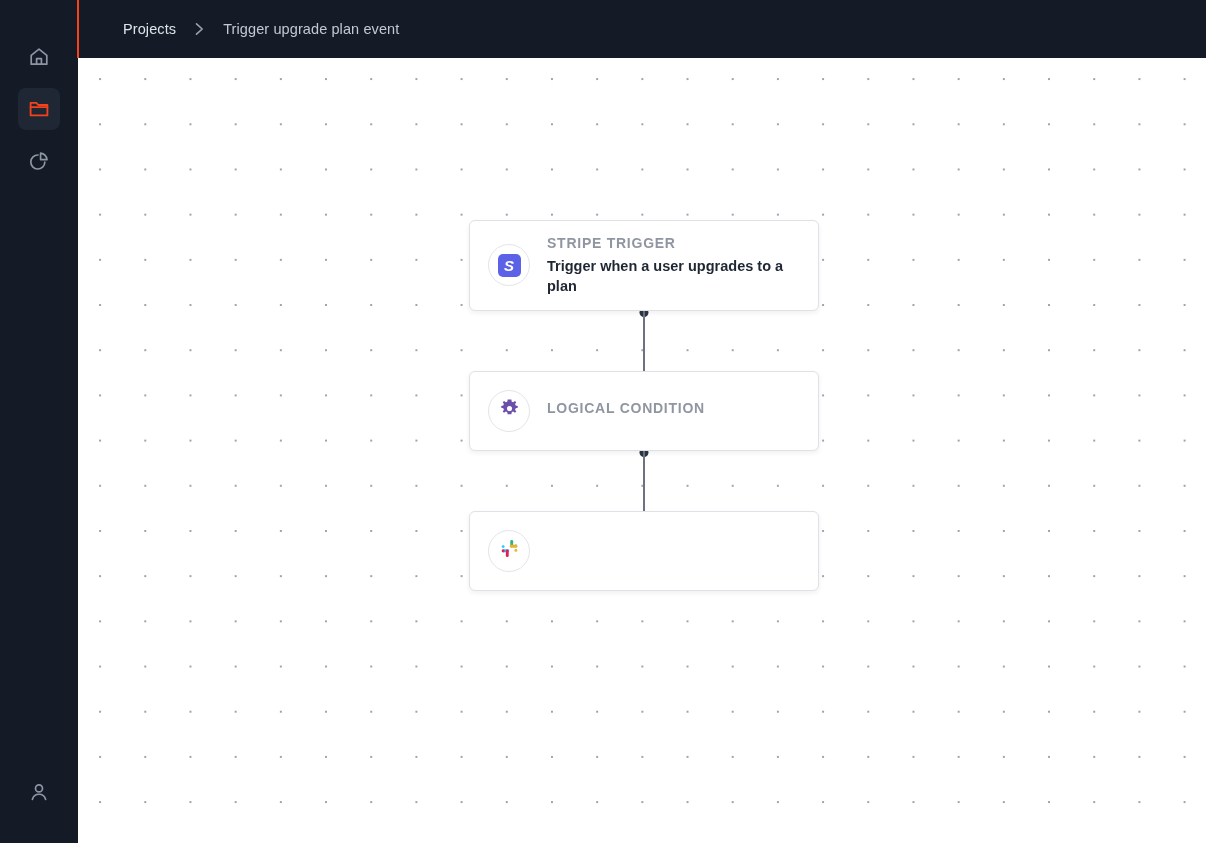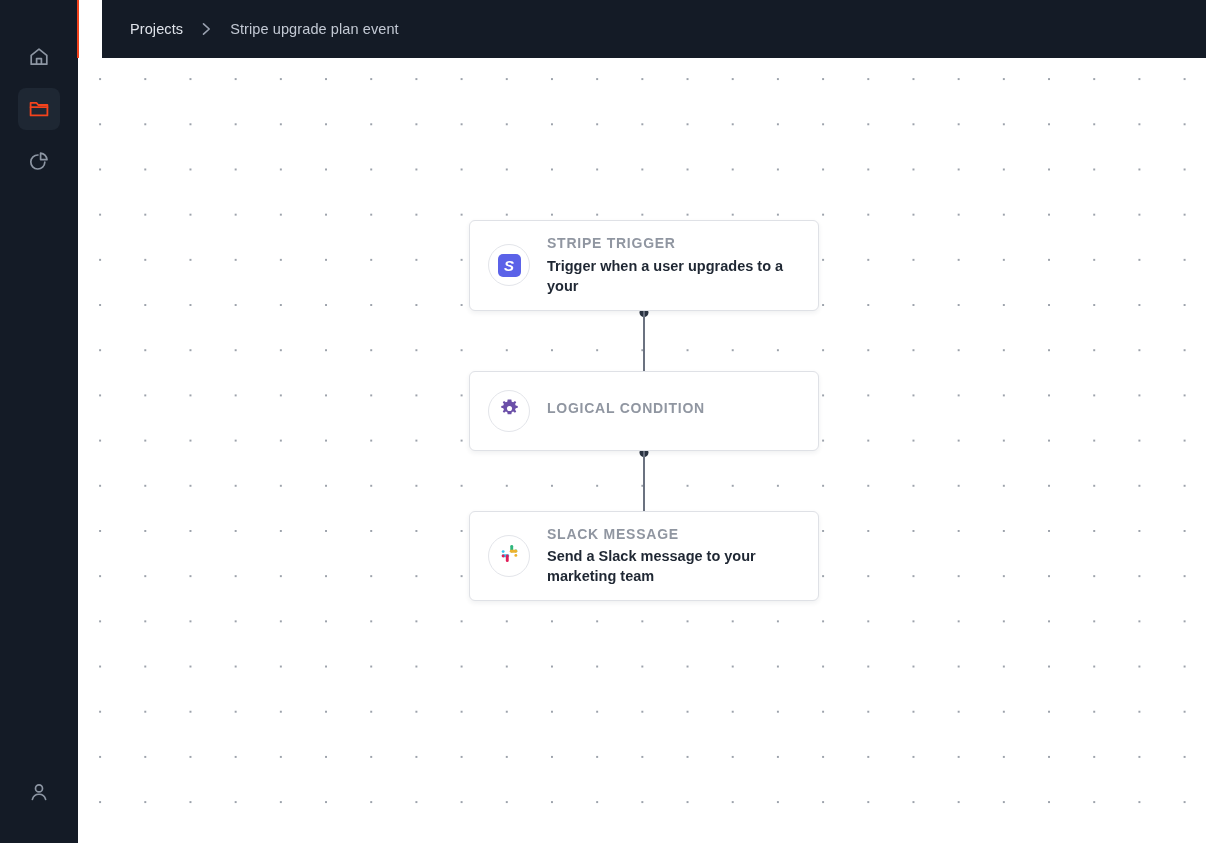--- a/index.html
+++ b/index.html
@@ -77,24 +77,23 @@
     height: 843px;
     display: flex;
     flex-direction: column;
   }
 
   .topbar {
     height: 58px;
     flex: 0 0 58px;
     background: #141b26;
     display: flex;
-    padding-left: 28px;
+    padding-left: 45px;
     position: relative;
     z-index: 3;
-    margin-left: 24px;
   }
 
   .crumb {
     font-size: 14.5px;
     color: #dfe3ea;
     letter-spacing: 0.1px;
     cursor: pointer;
   }
   .crumb.current { color: #c3c9d4; cursor: default; }
   .crumb-sep {
@@ -267,34 +266,34 @@
   <div class="right">
 
     <header class="topbar">
       <div class="crumb-wrap" style="display:flex;align-items:center;">
         <span class="crumb">Projects</span>
         <span class="crumb-sep">
           <svg width="11" height="14" viewBox="0 0 11 14">
             <path d="M2.5 1.8 L8.2 7 L2.5 12.2" fill="none" stroke="#9aa2b0" stroke-width="1.6" stroke-linecap="round" stroke-linejoin="round"></path>
           </svg>
         </span>
-        <span class="crumb current">Stripe upgrade plan event</span>
+        <span class="crumb current">Trigger upgrade plan event</span>
       </div>
     </header>
 
     <main class="canvas">
       <div class="flow">
 
         <div class="node">
           <div class="node-badge">
             <span class="stripe-mark">S</span>
           </div>
           <div class="node-text">
             <div class="node-kicker">STRIPE TRIGGER</div>
-            <div class="node-title">Trigger when a user upgrades to a your</div>
+            <div class="node-title">Trigger when a user upgrades to a plan</div>
           </div>
         </div>
 
         <div class="connector">
           <div class="dot"></div>
           <div class="line"></div>
         </div>
 
         <div class="node">
           <div class="node-badge">
@@ -327,22 +326,18 @@
                 <rect x="3.1" y="8.2" width="3.3" height="3.3" rx="1.65" fill="#36c5f0"></rect>
 
                 <rect x="7.8" y="13.2" width="3.3" height="8.6" rx="1.65" fill="#e01e5a"></rect>
                 <rect x="3.1" y="13.2" width="3.3" height="3.3" rx="1.65" fill="#e01e5a"></rect>
 
                 <rect x="12.3" y="7.8" width="8.6" height="3.3" rx="1.65" fill="#ecb22e"></rect>
                 <rect x="17.6" y="12.5" width="3.3" height="3.3" rx="1.65" fill="#ecb22e"></rect>
               </svg>
             </span>
           </div>
-          <div class="node-text">
-            <div class="node-kicker">SLACK MESSAGE</div>
-            <div class="node-title">Send a Slack message to your marketing team</div>
-          </div>
         </div>
 
       </div>
     </main>
   </div>
 </div>
 
 </body></html>

